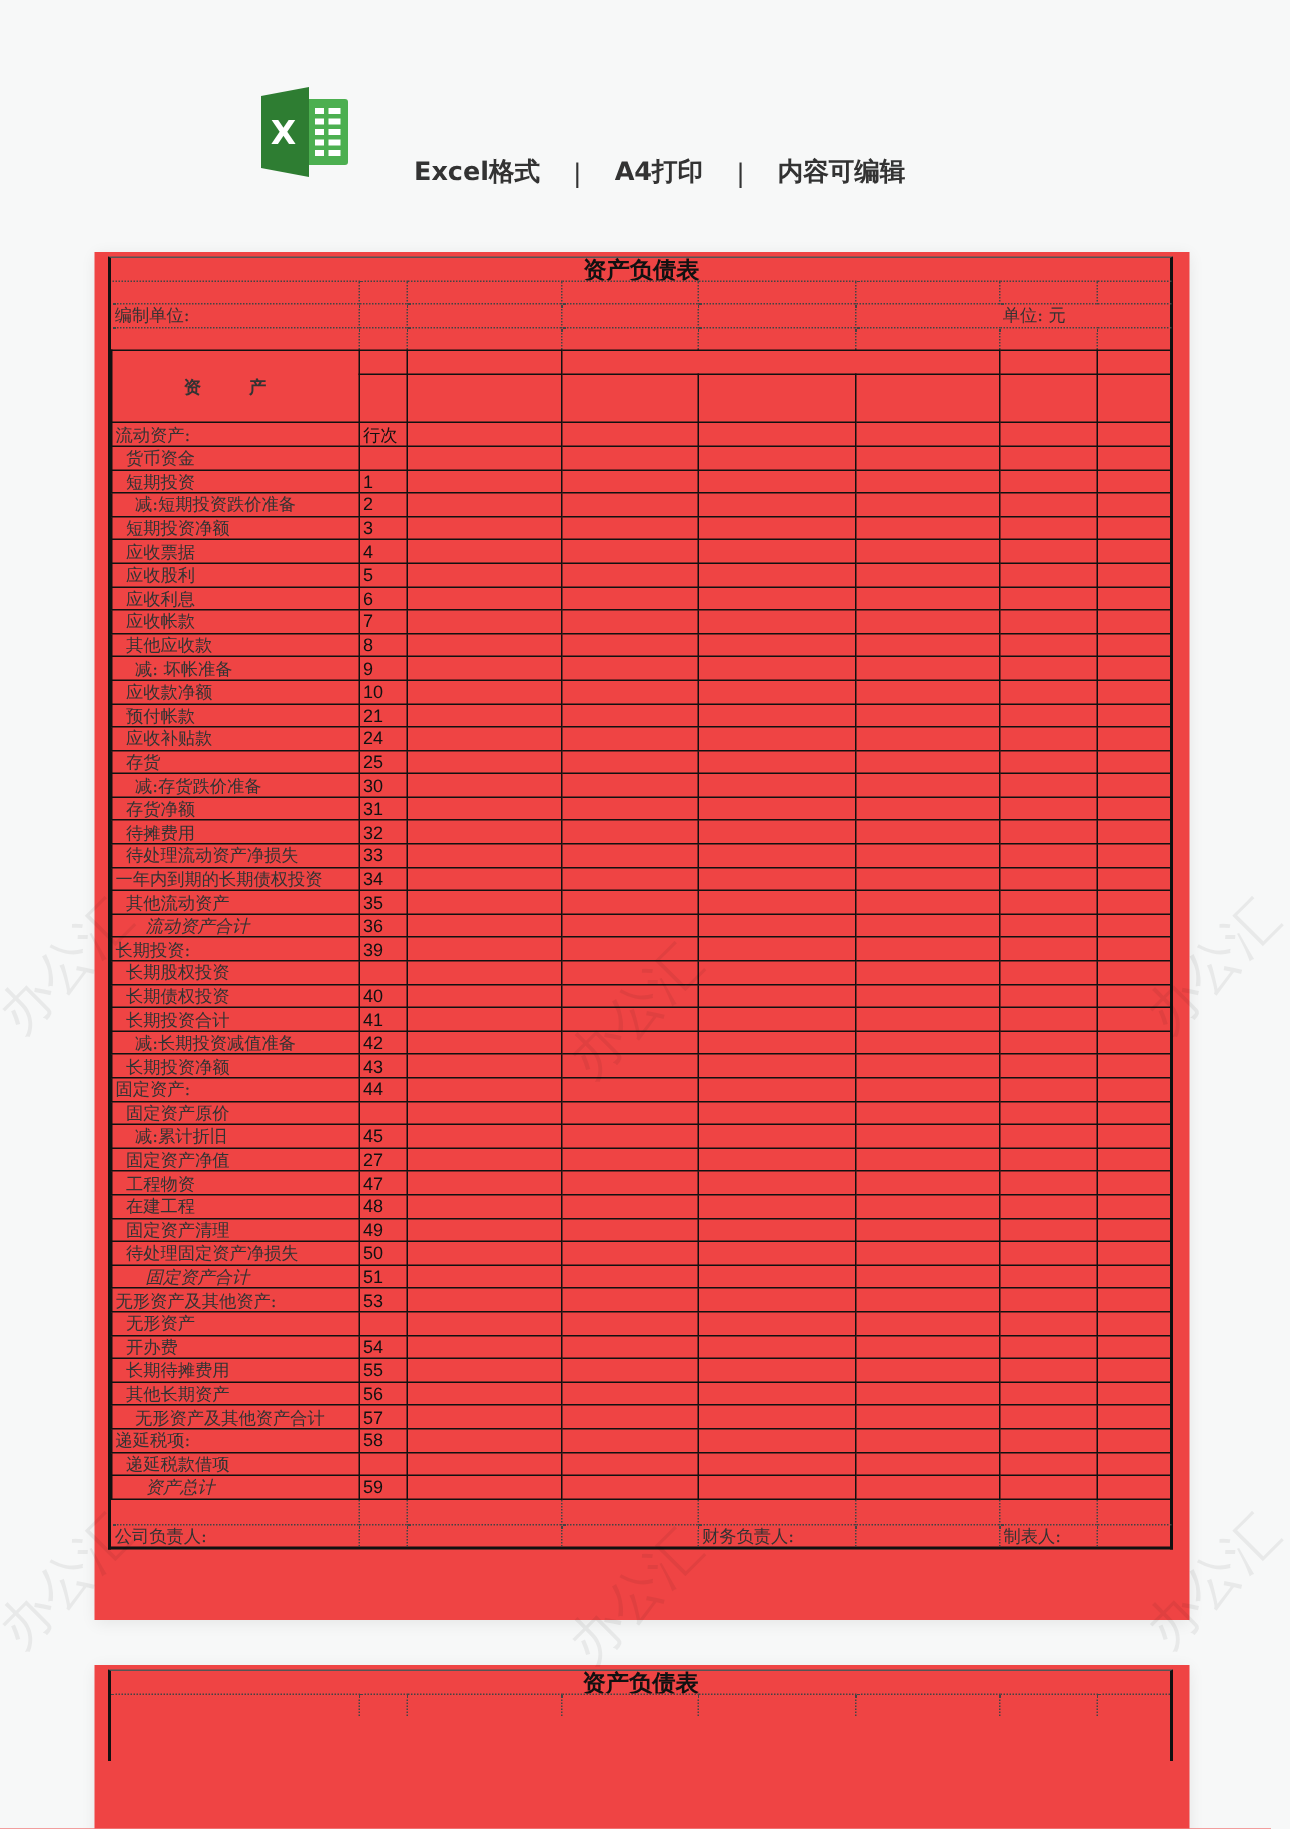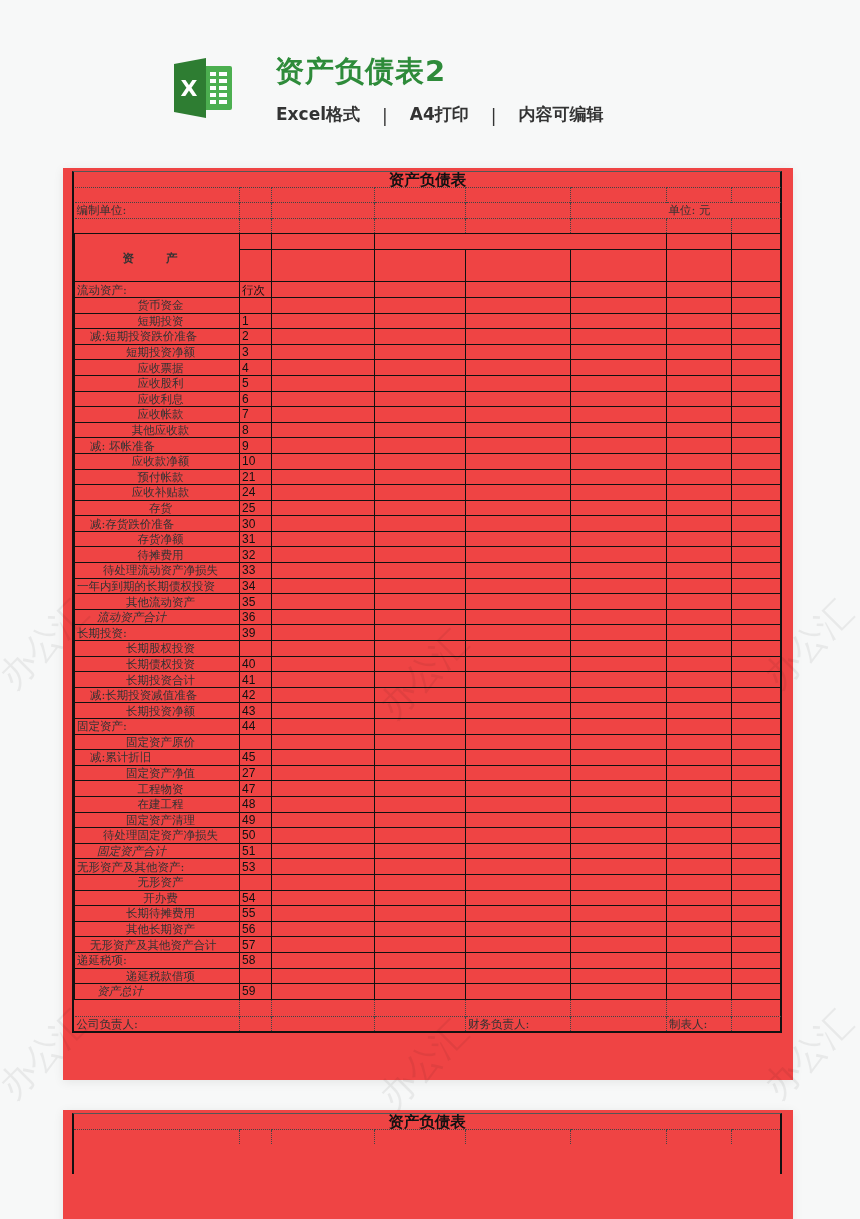--- a/index.html
+++ b/index.html
@@ -39,21 +39,21 @@
     border-collapse: collapse; width: 706px; table-layout: fixed;
     font-family: "DejaVu Serif", "Liberation Serif", serif;
     font-size: 11.5px; color: #333;
   }
   table.bs td { padding: 0 2px; height: 14.6px; line-height: 14px; white-space: nowrap; overflow: hidden; }
   .title-row td { height: 44px; vertical-align: bottom; text-align: center; font-size: 15.5px; font-weight: bold; color: #111; padding-bottom: 1px; }
   .dot-t { border-top: 1px dotted #444; }
   .dot-l { border-left: 1px dotted #444; }
   .solid td { border: 1px solid #111; }
   .num { font-family: "Liberation Sans", "DejaVu Sans", sans-serif; font-size: 12px; color: #111; margin-top: 17px; }
-  .i1 { padding-left: 9px !important; text-align: center; }
+  .i1 { padding-left: 9px !important; }
   .i2 { padding-left: 15px !important; }
   .i3 { padding-left: 22px !important; font-style: italic; }
   .hdr-cell { text-align: center; letter-spacing: 14px; font-weight: bold; }
 
   
   .wm {
     position: absolute; font-size: 36px; color: rgba(0,0,0,0.06);
     transform: rotate(-45deg); font-family: "DejaVu Sans", sans-serif; white-space: nowrap; pointer-events: none;
   }
 </style>
@@ -71,21 +71,20 @@
       <rect x="38" y="28" width="6" height="4"></rect>
         <rect x="47" y="28" width="8" height="4"></rect>
       <rect x="38" y="35" width="6" height="4"></rect>
         <rect x="47" y="35" width="8" height="4"></rect>
       <rect x="38" y="42" width="6" height="4"></rect>
         <rect x="47" y="42" width="8" height="4"></rect>
     </g>
     <polygon points="2,6 34,0 34,60 2,54" fill="#2e7d32"></polygon>
     <text x="17" y="38" text-anchor="middle" font-family="DejaVu Sans, sans-serif" font-weight="bold" font-size="22" fill="#fff">X</text>
   </svg>
-  <div class="title">资产负债表2</div>
   <div class="subline">
     <span>Excel格式</span>
     <span class="sep">|</span>
     <span>A4打印</span>
     <span class="sep">|</span>
     <span>内容可编辑</span>
   </div>
 </div>
 
 <div class="page page1">

